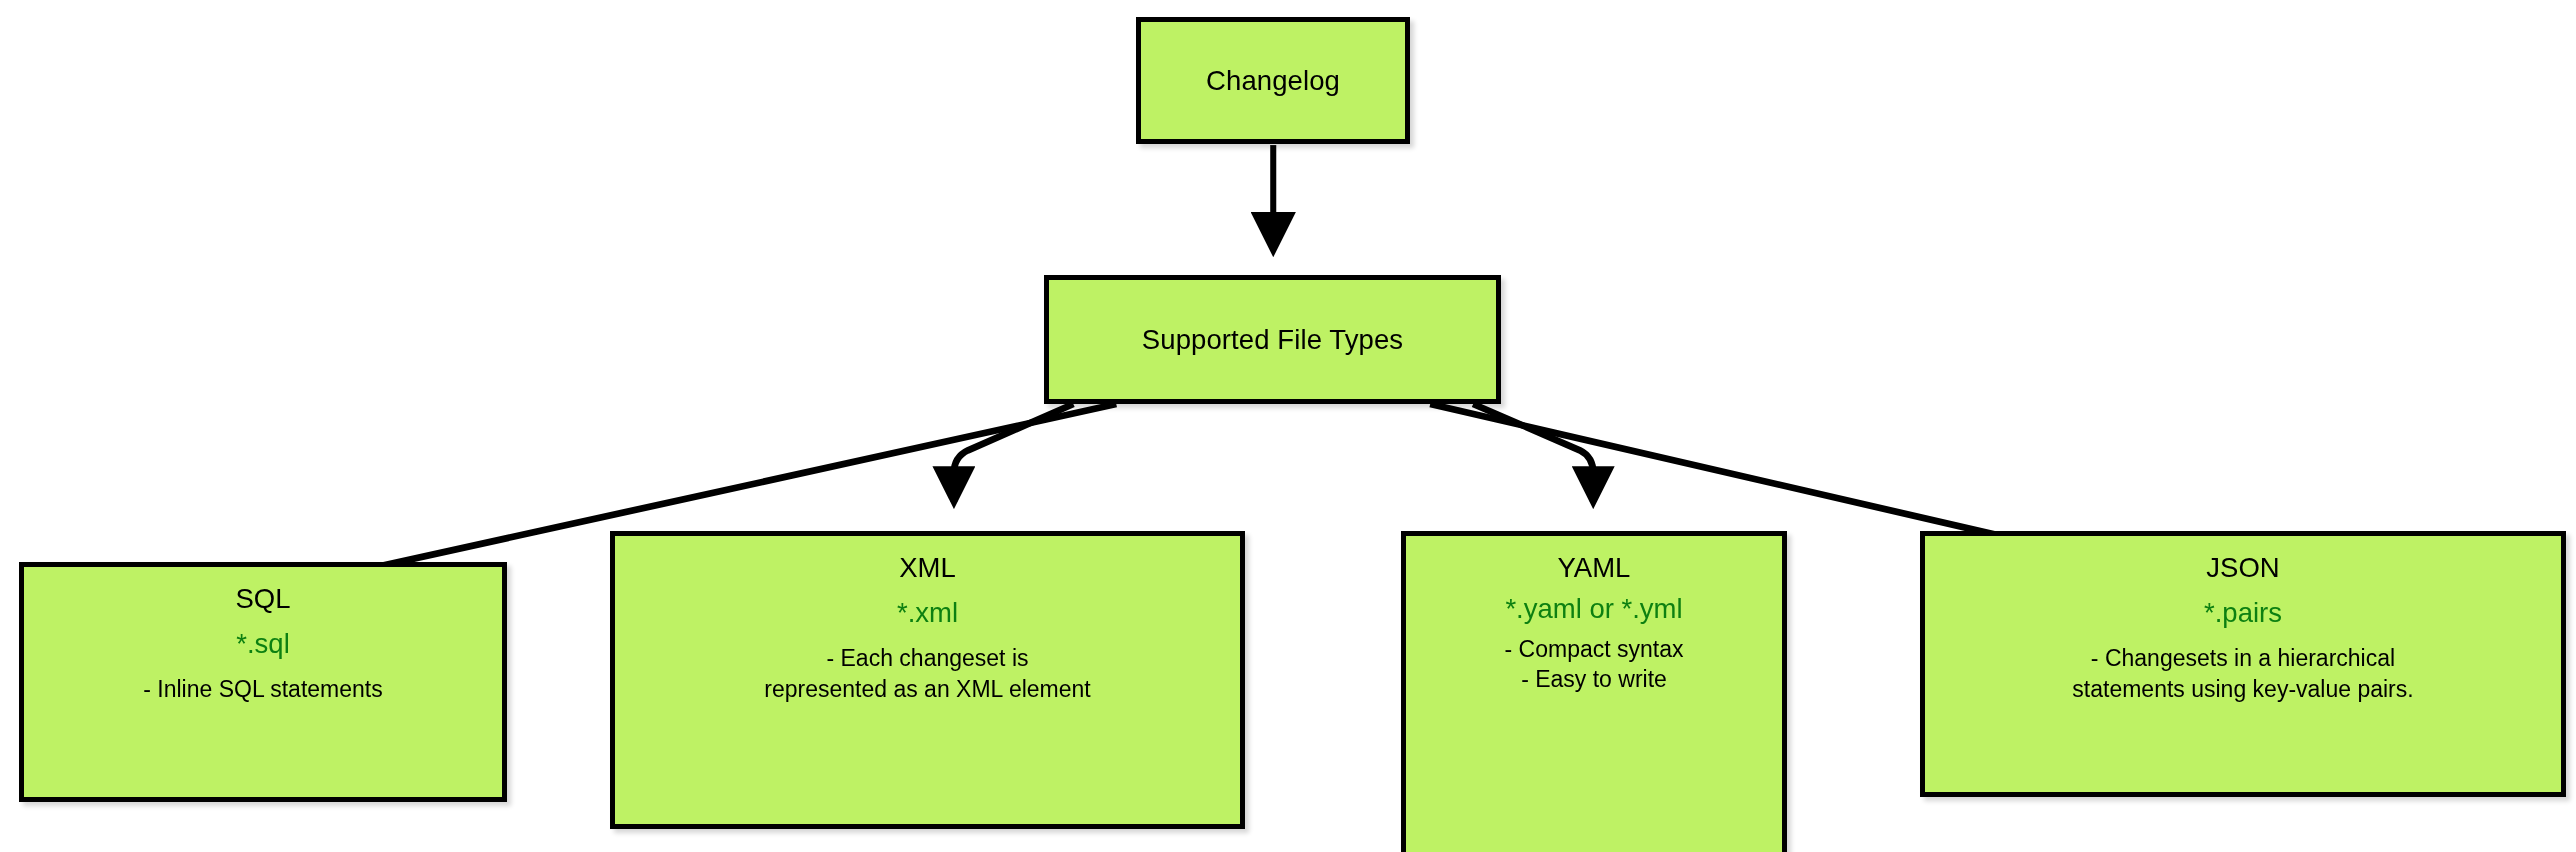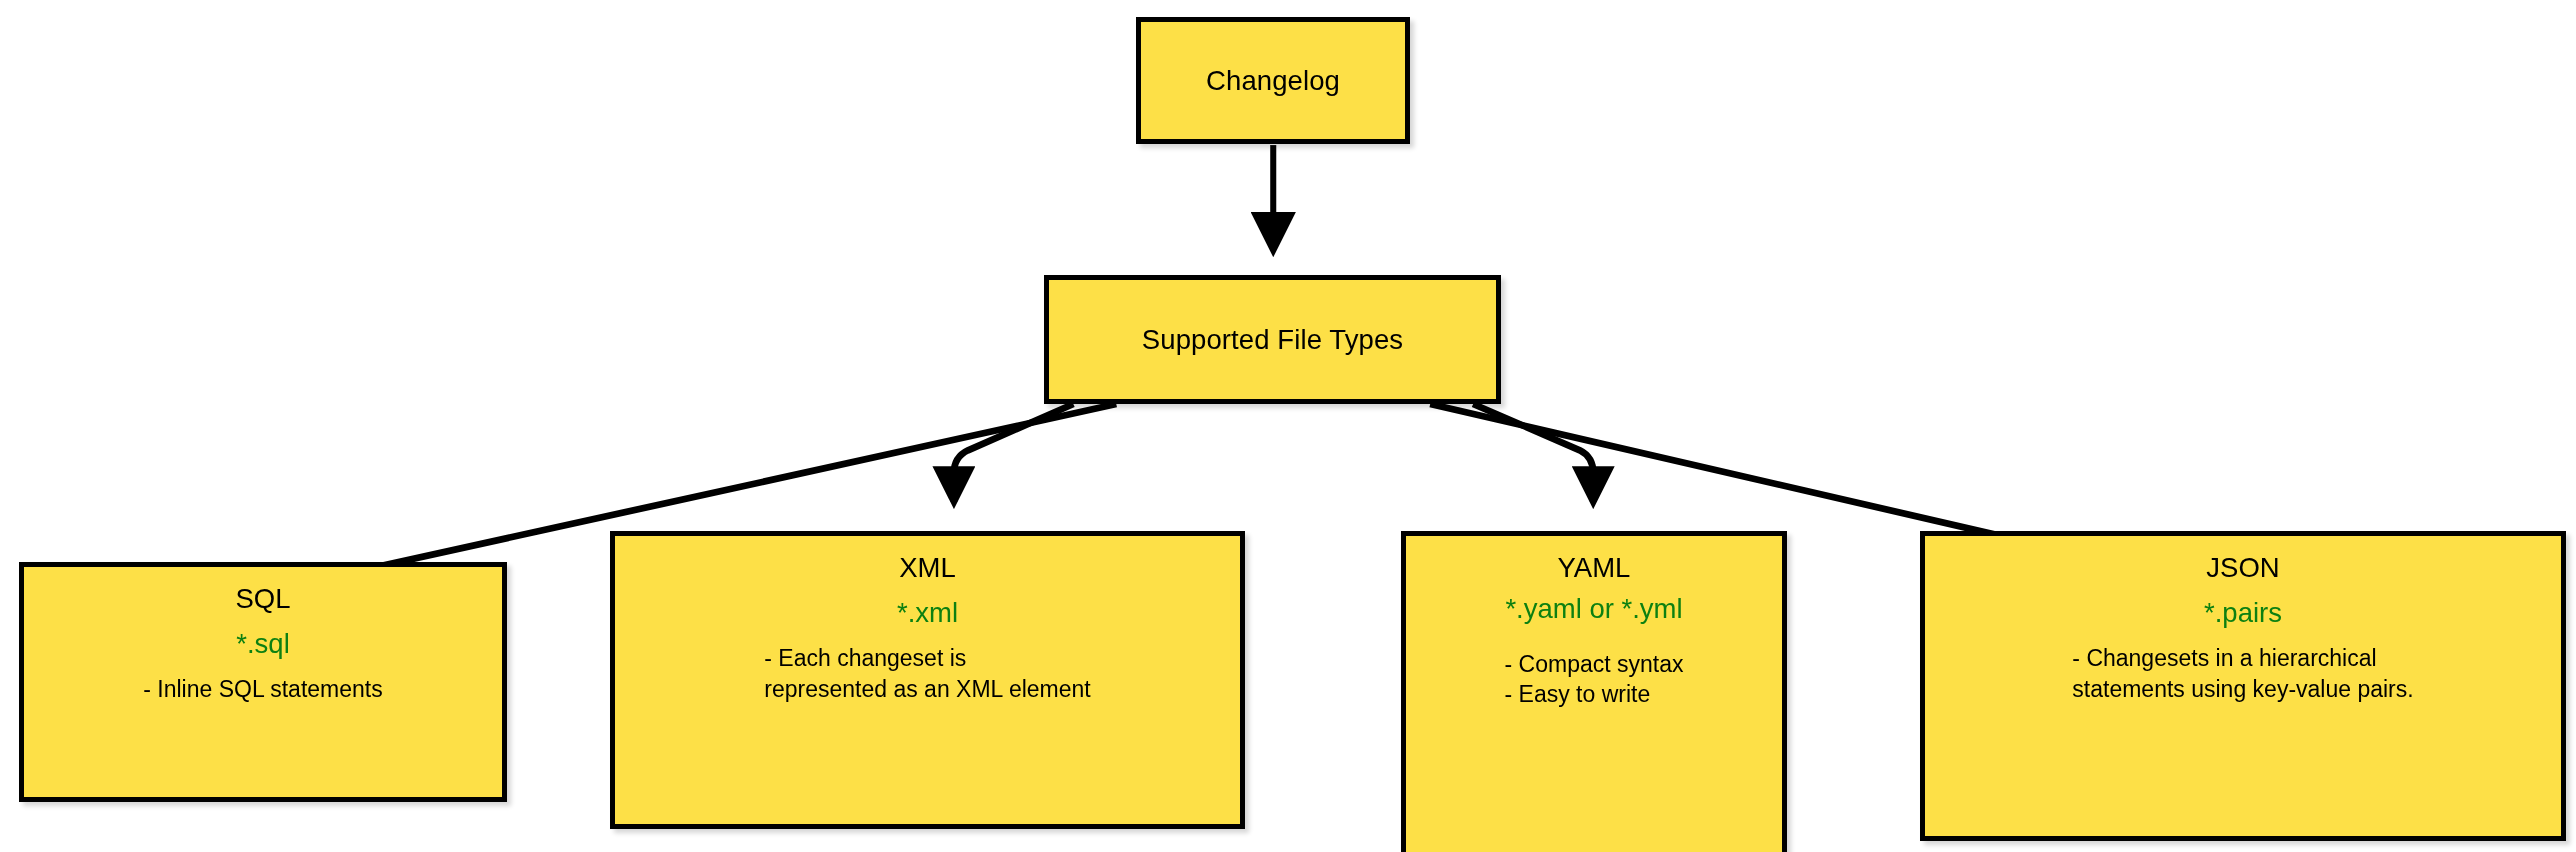--- a/index.html
+++ b/index.html
@@ -23,27 +23,28 @@
     top: 0;
     width: 2576px;
     height: 853px;
     z-index: 1;
   }
 
   
   .node {
     position: absolute;
     box-sizing: border-box;
-    background: #fde047;
+    background: #bef264;
     border: 5.4px solid #000000;
     box-shadow: 4px 4px 4.7px rgba(0,0,0,0.16);
     z-index: 2;
     display: flex;
     flex-direction: column;
     align-items: center;
+    text-align: center;
     color: #000000;
   }
 
   
   .node.simple {
     justify-content: center;
   }
   .node.simple .title {
     font-size: 27.5px;
     line-height: 1.15;
@@ -65,28 +66,28 @@
     line-height: 1.1;
     color: #0d8011;
     margin-bottom: 14.8px;
   }
   .node.leaf .bullets {
     font-size: 23px;
     line-height: 1.32;
     white-space: pre-line;
   }
   .node.leaf.tight .title { margin-bottom: 10.7px; }
-  .node.leaf.tight .ext   { margin-bottom: 24px; }
+  .node.leaf.tight .ext   { margin-bottom: 9px; }
 
   #n-root { left: 1136px; top: 17.4px;  width: 274px;  height: 127px; }
   #n-mid  { left: 1044px; top: 275px; width: 457px;  height: 129px; }
   #n-sql  { left: 19px;   top: 562px; width: 488px;  height: 240px; }
   #n-xml  { left: 610px;  top: 531px; width: 635px;  height: 298px; }
   #n-yaml { left: 1401px; top: 531px; width: 386px;  height: 334px; }
-  #n-json { left: 1920px; top: 531px; width: 646px;  height: 310px; }
+  #n-json { left: 1920px; top: 531px; width: 646px;  height: 266px; }
 </style>
 </head>
 <body>
 
 <div id="canvas">
 
   <svg id="edges" viewBox="0 0 3840 1271" width="2576" height="853" xmlns="http://www.w3.org/2000/svg">
     <defs>
       <marker id="arrowBig" viewBox="0 0 12 12" refX="10" refY="6" markerWidth="7.5" markerHeight="7.5" orient="auto-start-reverse">
         <path d="M 0 0 L 12 6 L 0 12 z" fill="#000000"></path>

